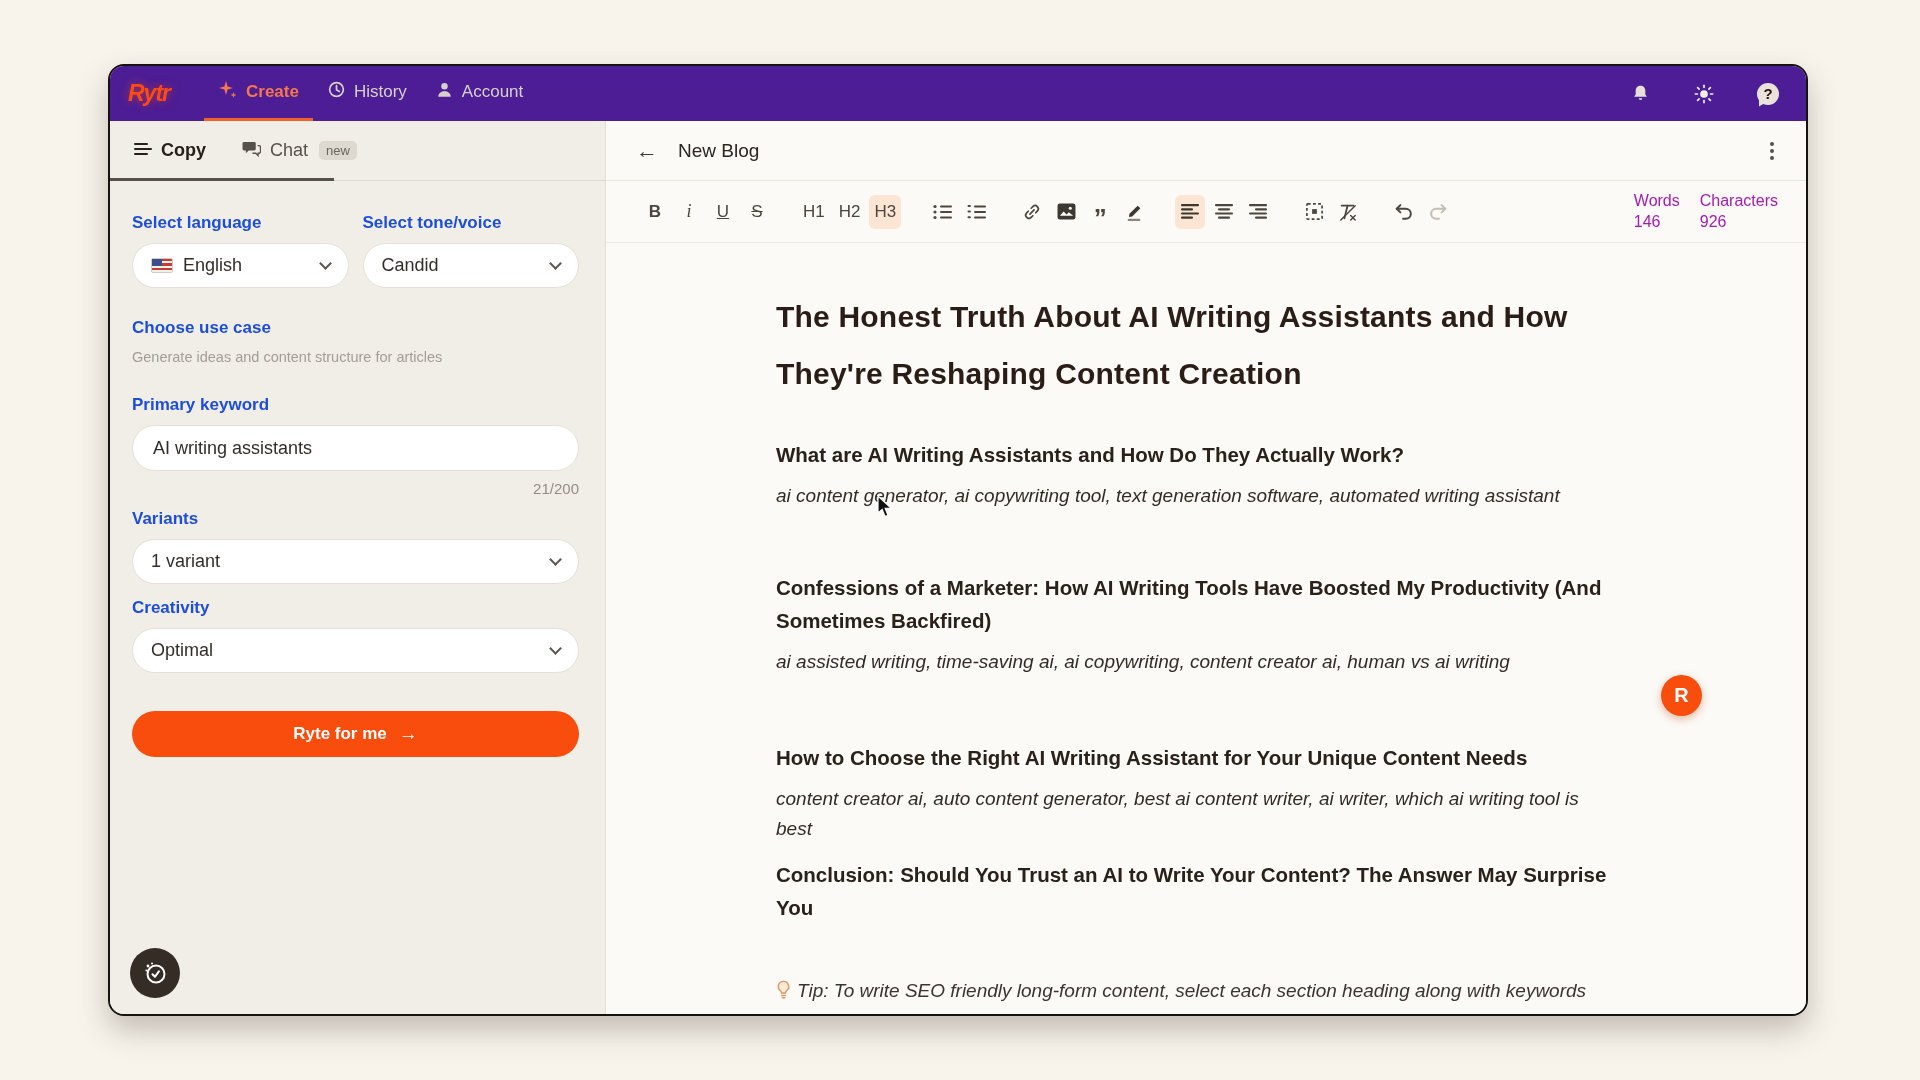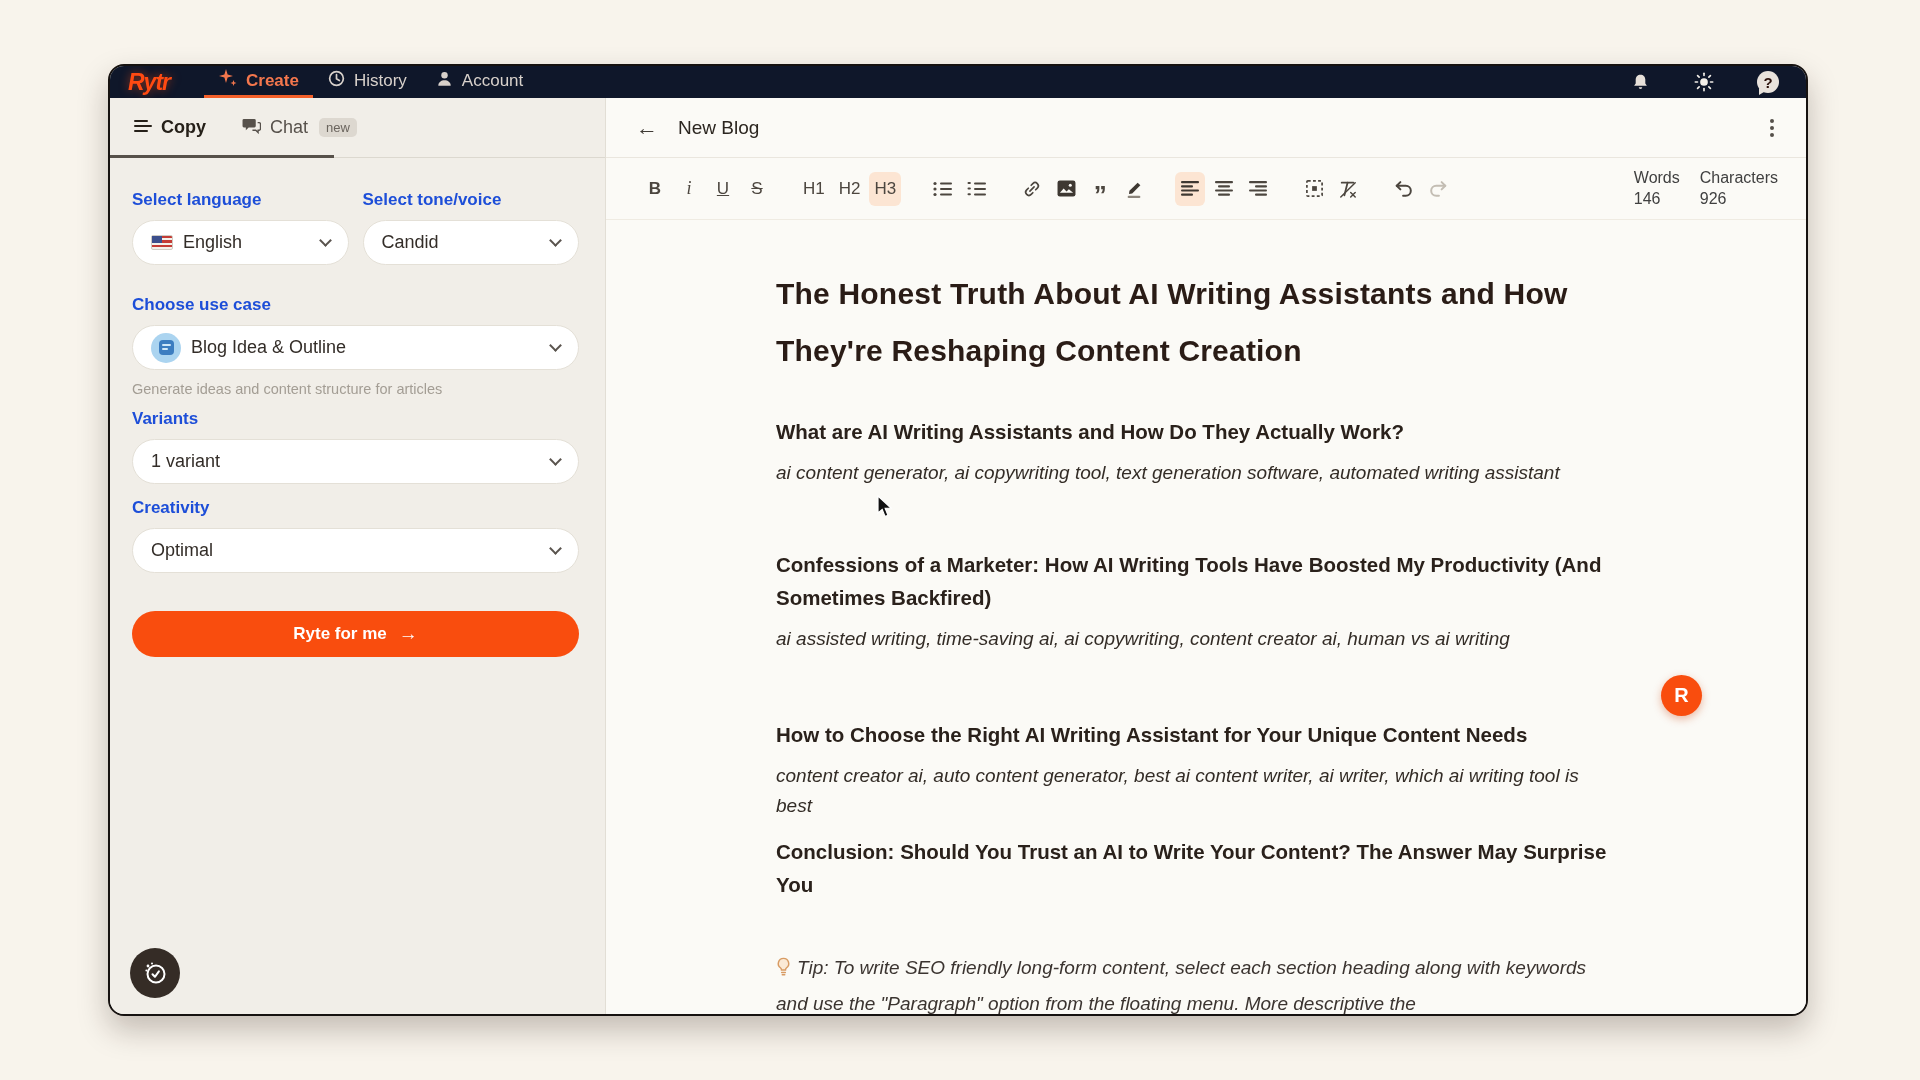--- a/index.html
+++ b/index.html
@@ -12,21 +12,21 @@
     color:#2e2822;
   }
   .window {
     position:absolute; left:108px; top:64px; width:1700px; height:952px;
     background:#fbfaf6; border:2px solid #161210; border-radius:16px;
     overflow:hidden; box-shadow:0 14px 30px rgba(40,20,10,.25);
     display:flex; flex-direction:column;
   }
   
   .navbar {
-    height:32px; background:#0f172a; display:flex; align-items:stretch;
+    height:55px; background:#4c1d95; display:flex; align-items:stretch;
     padding:0 26px 0 18px; flex:0 0 auto;
   }
   .logo {
     align-self:center; font-size:23px; font-weight:800; font-style:italic;
     color:#ff4a12; letter-spacing:-1px; margin-right:34px;
     text-shadow:0 0 10px rgba(255,80,20,.55);
   }
   .nav-tab {
     display:flex; align-items:center; gap:8px; padding:0 14px;
     font-size:17px; color:#d8d1cb; border-bottom:3px solid transparent;
@@ -131,21 +131,21 @@
   .tb-btn.active { background:#fce5d3; }
   .tb-btn svg { display:block; }
   .tb-gap { width:22px; flex:0 0 auto; }
   .tb-bold { font-weight:bold; }
   .tb-italic { font-style:italic; font-family:"Liberation Serif",serif; font-size:18px; }
   .tb-underline { text-decoration:underline; }
   .tb-strike { text-decoration:line-through; }
   .tb-quote { font-size:26px; font-weight:bold; line-height:10px; padding-top:12px; }
   .stats { margin-left:auto; display:flex; gap:20px; }
   .stat-col { display:flex; flex-direction:column; gap:3px; }
-  .stat-label, .stat-value { font-size:16px; color:#404040; }
+  .stat-label, .stat-value { font-size:16px; color:#a21caf; }
   
   .doc-area { flex:1; overflow:hidden; padding:45px 40px 0 170px; position:relative; }
   .doc-h1 {
     font-size:30px; line-height:57px; font-weight:bold; color:#2a1c16;
     max-width:830px; margin-bottom:36px; letter-spacing:.2px;
   }
   .doc-h3 { font-size:20.5px; line-height:33px; font-weight:bold; color:#2a211b; max-width:872px; }
   .doc-kw {
     font-style:italic; font-size:19px; line-height:30px; color:#332c26;
     max-width:830px; margin-top:10px; font-family:"Liberation Sans",sans-serif;
@@ -273,30 +273,28 @@
             <div class="field-label">Select tone/voice</div>
             <div class="pill">
               <span class="grow">Candid</span>
               <span class="chev"></span>
             </div>
           </div>
         </div>
 
         <div class="section-gap">
           <div class="field-label">Choose use case</div>
-          <div class="pill">
-            <span class="usecase-icon">
-                <span class="usecase-doc"></span>
-              </span>
-            <span class="grow">Blog Idea &amp; Outline</span>
-            <span class="chev"></span>
-          </div>
           <div class="helper">Generate ideas and content structure for articles</div>
         </div>
 
+        <div class="section-gap">
+          <div class="field-label">Primary keyword</div>
+          <input class="keyword-input" type="text" value="AI writing assistants" style="">
+          <div class="counter">21/200</div>
+        </div>
 
         <div class="two-col" style="margin-top:12px;flex-direction:column;">
           <div class="col">
             <div class="field-label">Variants</div>
             <div class="pill">
               <span class="grow">1 variant</span>
               <span class="chev"></span>
             </div>
           </div>
           <div class="col">

